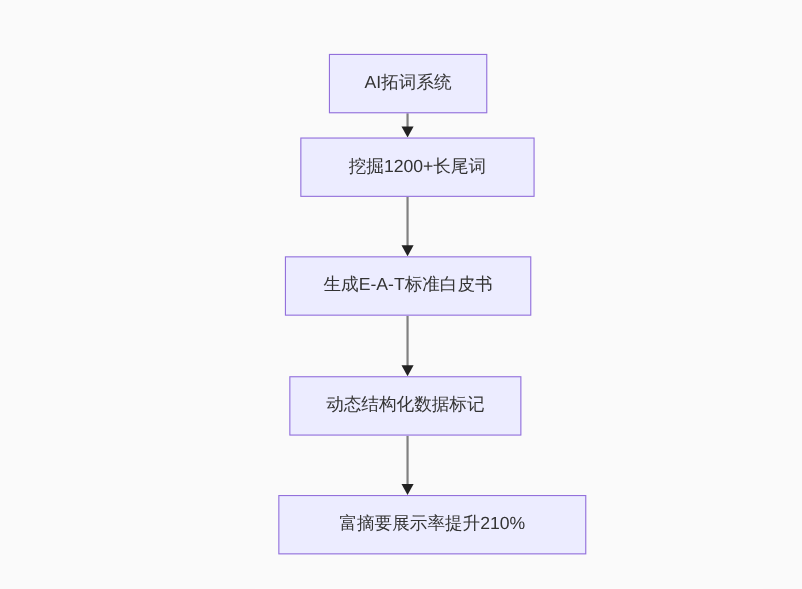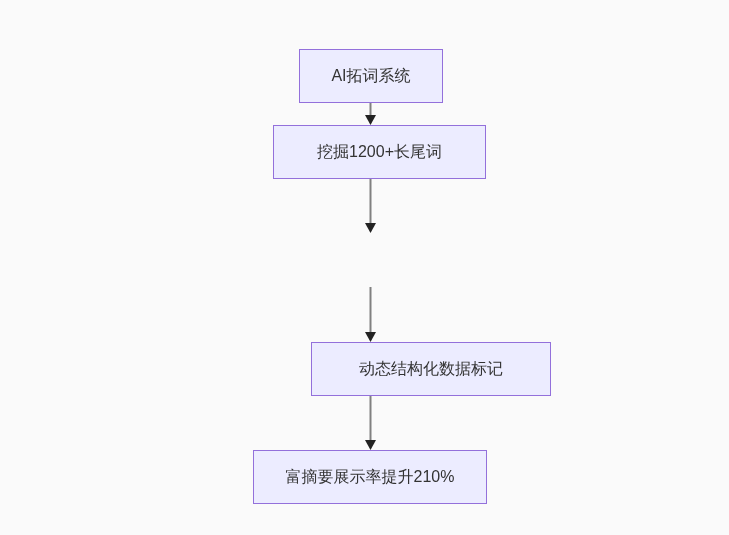--- a/index.html
+++ b/index.html
@@ -26,22 +26,22 @@
     color: #333333;
     font-size: 16px;
     line-height: 1.2;
     white-space: nowrap;
     text-align: center;
   }
   
   .node-1 { left: 299px; top: 16px;  width: 144px; margin-top: 33px; }
   .node-2 { left: 273px; top: 125px; width: 213px; }
   .node-3 { left: 259px; top: 233px; width: 224px; }
-  .node-4 { left: 263px; top: 342px; width: 240px; margin-left: 48px; }
-  .node-5 { left: 253px; top: 450px; width: 234px; text-align: right; }
+  .node-4 { left: 263px; top: 342px; width: 211px; }
+  .node-5 { left: 253px; top: 450px; width: 280px; text-align: right; }
   .edges-layer {
     position: absolute;
     left: 0;
     top: 0;
     width: 729px;
     height: 535px;
     pointer-events: none;
   }
   .edge-line {
     stroke: #808080;
@@ -77,20 +77,23 @@
   </svg>
 
   <div class="flow-node node-1">
     <span>AI拓词系统</span>
   </div>
 
   <div class="flow-node node-2">
     <span>挖掘1200+长尾词</span>
   </div>
 
+  <div class="flow-node node-3">
+    <span>生成E-A-T标准白皮书</span>
+  </div>
 
   <div class="flow-node node-4">
     <span>动态结构化数据标记</span>
   </div>
 
   <div class="flow-node node-5">
     <span>富摘要展示率提升210%</span>
   </div>
 
 </div>

